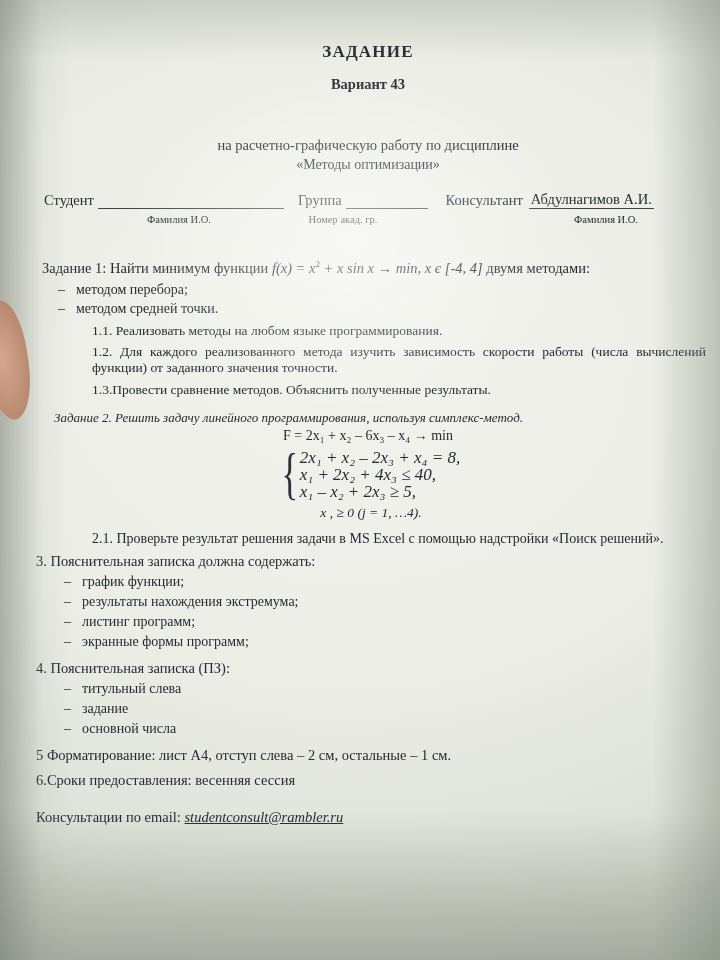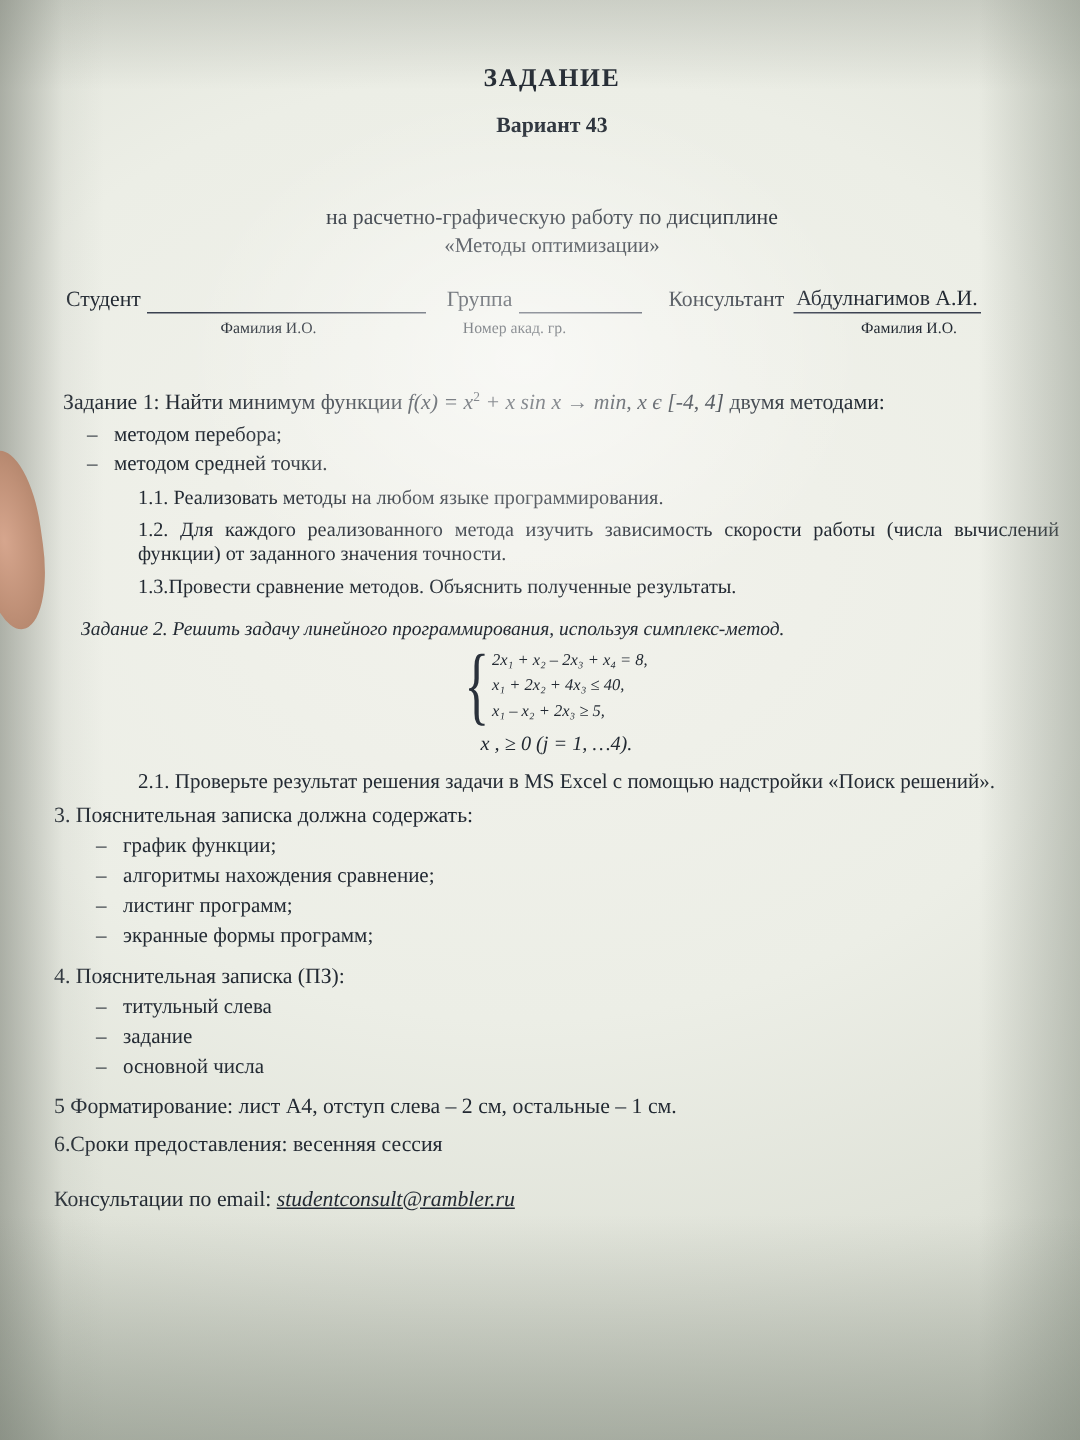--- a/index.html
+++ b/index.html
@@ -190,21 +190,21 @@
   }
   .brace {
     font-size: 58px;
     line-height: 56px;
     font-family: "Liberation Serif", serif;
     transform: scaleX(0.6);
     margin-right: -4px;
     color: #2a313b;
   }
   .syslines {
-    font-size: 11px;
+    font-size: 17px;
     line-height: 17px;
     padding-top: 3px;
   }
   .sysline { white-space: nowrap; }
   .lastcond {
     text-align: center;
     font-size: 13.5px;
     margin-top: 3px;
     padding-left: 6px;
   }
@@ -293,39 +293,40 @@
         <li>методом перебора;</li>
         <li>методом средней точки.</li>
       </ul>
 
       <div class="sub">1.1. Реализовать методы на любом языке программирования.</div>
       <div class="sub-ind">1.2. Для каждого реализованного метода изучить зависимость скорости работы (числа вычислений функции) от заданного значения точности.</div>
       <div class="sub">1.3.Провести сравнение методов. Объяснить полученные результаты.</div>
 
       <div class="task2">Задание 2. Решить задачу линейного программирования, используя симплекс-метод.</div>
 
+      <div class="formula">F = 2x₁ + x₂ – 6x₃ – x₄ → min</div>
 
       <div class="system">
         <span class="brace">{</span>
         <span class="syslines">
           <span class="sysline v">2x₁ + x₂ – 2x₃ + x₄ = 8,</span><br>
           <span class="sysline v">x₁ + 2x₂ + 4x₃ ≤ 40,</span><br>
           <span class="sysline v">x₁ – x₂ + 2x₃ ≥ 5,</span>
         </span>
       </div>
       <div class="lastcond v">x , ≥ 0  (j = 1, …4).</div>
 
       <div class="p21">
         <span class="ind"></span><span>2.1. Проверьте результат решения задачи в MS Excel с помощью надстройки «Поиск решений».</span>
       </div>
 
       <div class="sec">3. Пояснительная записка должна содержать:</div>
       <ul class="seclist">
         <li>график функции;</li>
-        <li>алгоритмы нахождения сравнение;</li>
+        <li>результаты нахождения экстремума;</li>
         <li>листинг программ;</li>
         <li>экранные формы программ;</li>
       </ul>
 
       <div class="sec" style="margin-top:10px;">4. Пояснительная записка (ПЗ):</div>
       <ul class="seclist">
         <li>титульный слева</li>
         <li>задание</li>
         <li>основной числа</li>
       </ul>

